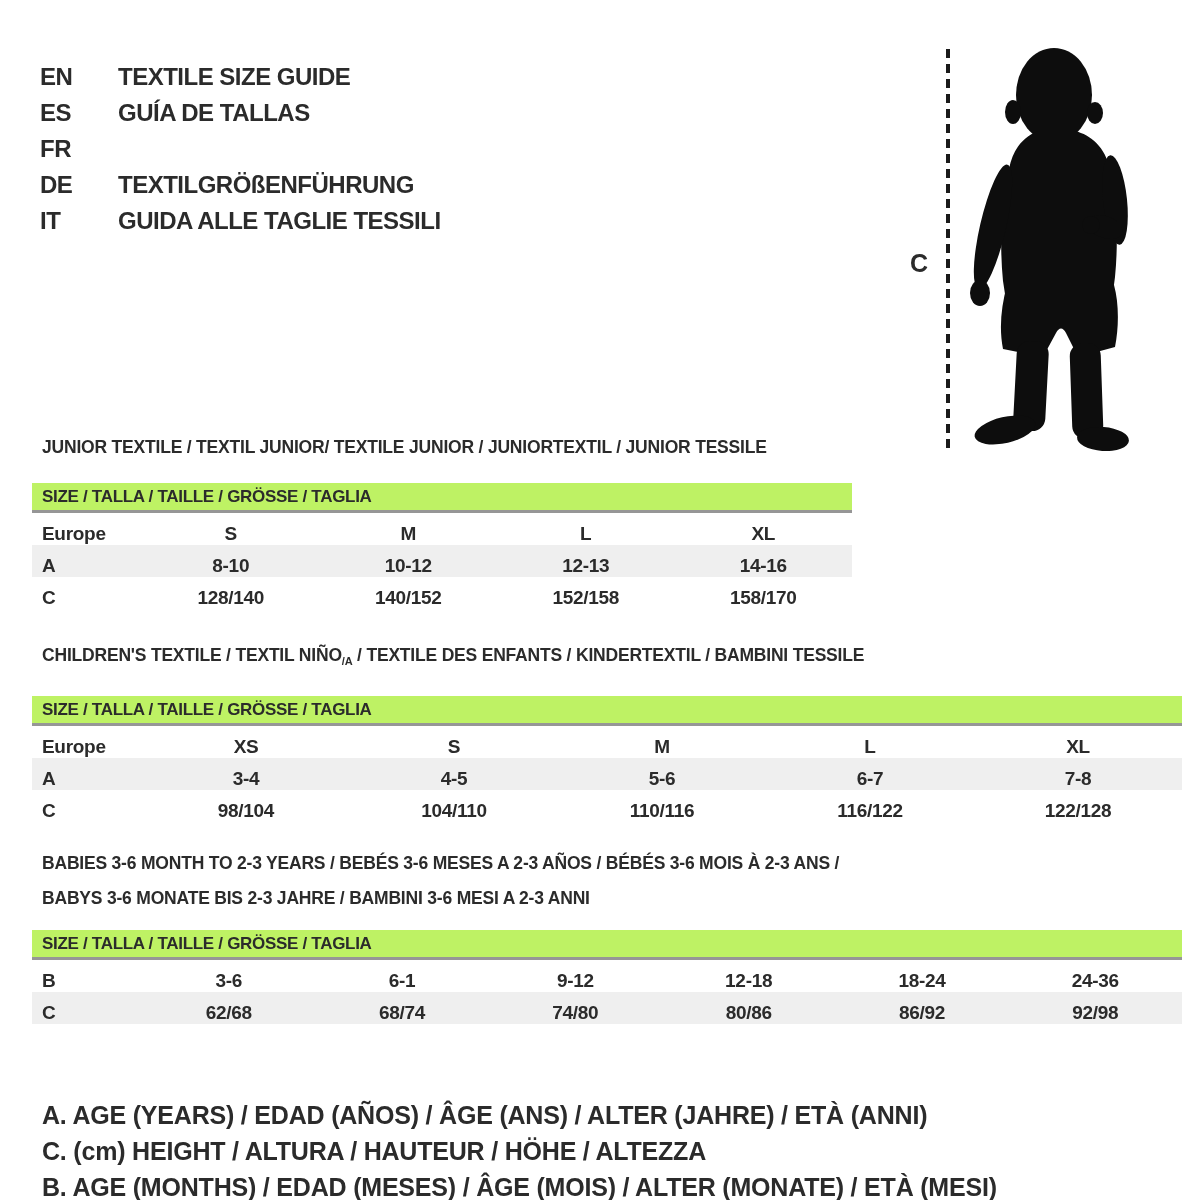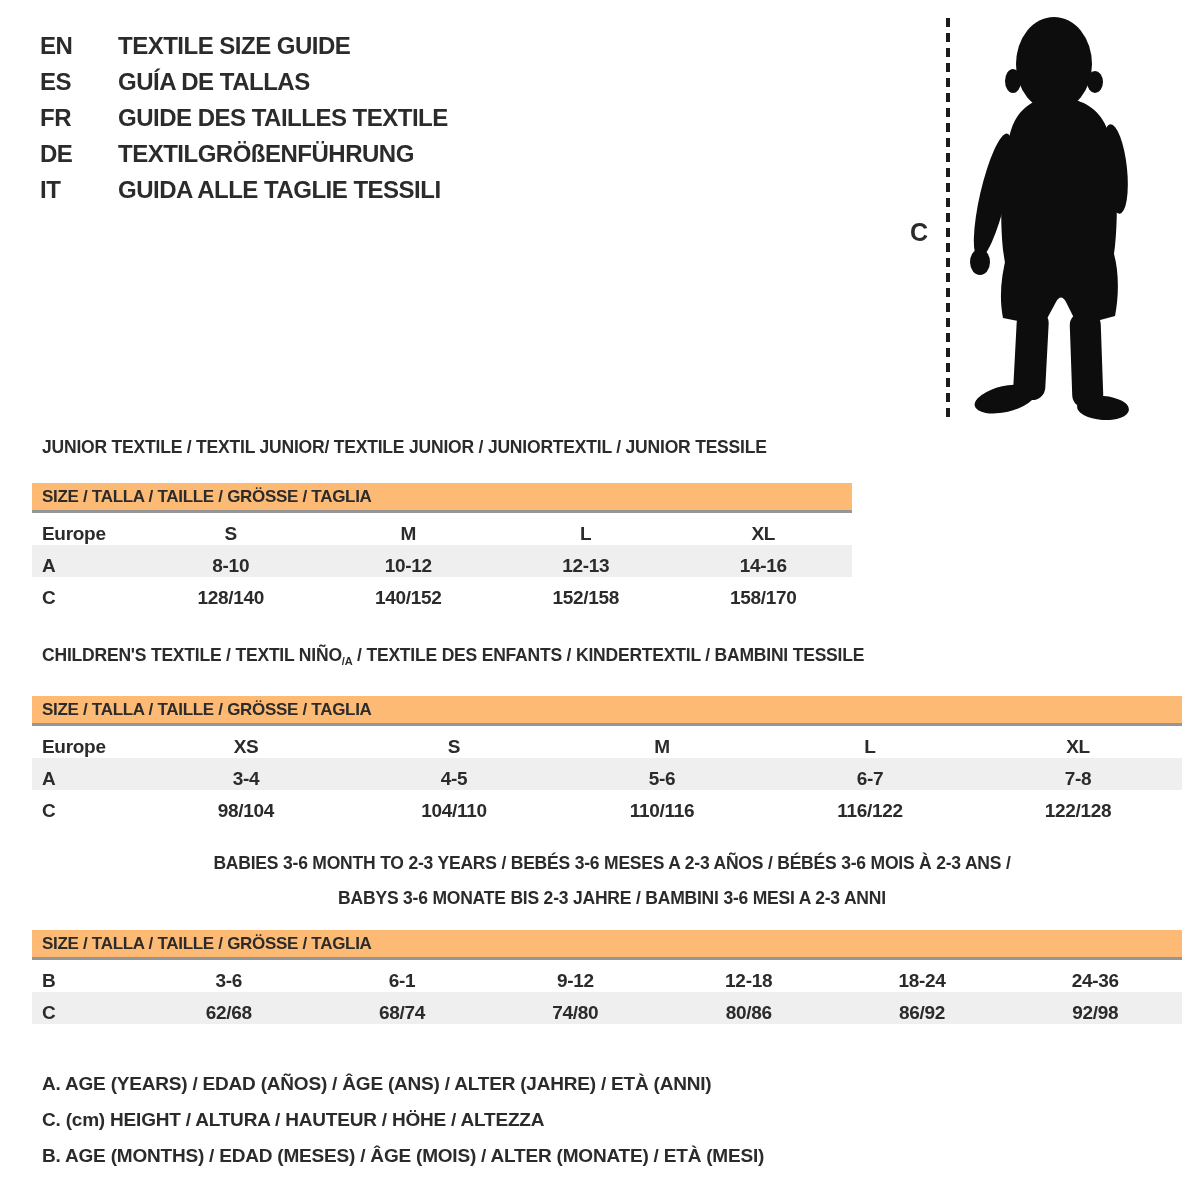--- a/index.html
+++ b/index.html
@@ -2,21 +2,21 @@
 <html><head>
 <meta charset="utf-8">
 <style>
   html,body{margin:0;padding:0;background:#ffffff;}
   body{
     width:1200px;height:1200px;position:relative;overflow:hidden;
     font-family:"Liberation Sans", sans-serif;
     font-weight:bold;color:#2b2b2b;
     -webkit-font-smoothing:antialiased;
   }
-  .abs{position:absolute;}
+  .abs{position:absolute;margin-top:31px;}
 
   
   .lang-header{left:40px;top:28px;}
   .lang-row{display:flex;align-items:center;height:36px;font-size:24px;letter-spacing:-0.5px;}
   .lang-code{width:78px;}
 
   
   .measure-line{
     left:946px;top:18px;width:4px;height:400px;
     background:repeating-linear-gradient(to bottom,#1a1a1a 0 9px,transparent 9px 15px);
@@ -27,54 +27,53 @@
 
   
   .section{position:absolute;left:32px;}
   #sec-junior{top:437px;width:820px;}
   #sec-children{top:645px;width:1150px;}
   #sec-babies{top:846px;width:1150px;}
   .sec-heading{font-size:17.5px;line-height:20px;padding-left:10px;letter-spacing:-0.2px;white-space:nowrap;}
   #sec-junior .sec-heading{margin-bottom:26px;}
   #sec-children .sec-heading{margin-bottom:25px;}
   #sec-babies .heading-line{font-size:17.5px;line-height:35px;padding-left:10px;letter-spacing:-0.2px;white-space:nowrap;}
-  #sec-babies .heading-block{margin-bottom:14px;text-align:center;}
+  #sec-babies .heading-block{margin-bottom:14px;}
   .sub{font-size:11px;vertical-align:-4px;}
 
   
   .size-bar{
-    height:27px;background:#fdba74;border-bottom:3px solid #969696;
+    height:27px;background:#bef264;border-bottom:3px solid #969696;
     display:flex;align-items:center;padding-left:10px;font-size:17px;letter-spacing:-0.3px;
   }
   .trow{display:flex;align-items:flex-end;height:32px;font-size:19px;letter-spacing:-0.3px;}
   .trow.shaded{background:#efefef;}
   .rlabel{width:100px;padding-left:10px;}
   .cell{flex:1;text-align:center;}
 
   
   .legend{left:42px;top:1066px;}
-  .legend-line{height:36px;line-height:36px;font-size:19px;letter-spacing:-0.2px;white-space:nowrap;}
+  .legend-line{height:36px;line-height:36px;font-size:25px;letter-spacing:-0.2px;white-space:nowrap;}
 </style>
 </head>
 <body>
 
 <div>
 
   <div class="abs lang-header">
     <div class="lang-row">
       <span class="lang-code">EN</span>
       <span class="lang-title">TEXTILE SIZE GUIDE</span>
     </div>
     <div class="lang-row">
       <span class="lang-code">ES</span>
       <span class="lang-title">GUÍA DE TALLAS</span>
     </div>
     <div class="lang-row">
       <span class="lang-code">FR</span>
-      <span class="lang-title">GUIDE DES TAILLES TEXTILE</span>
     </div>
     <div class="lang-row">
       <span class="lang-code">DE</span>
       <span class="lang-title">TEXTILGRÖßENFÜHRUNG</span>
     </div>
     <div class="lang-row">
       <span class="lang-code">IT</span>
       <span class="lang-title">GUIDA ALLE TAGLIE TESSILI</span>
     </div>
   </div>

